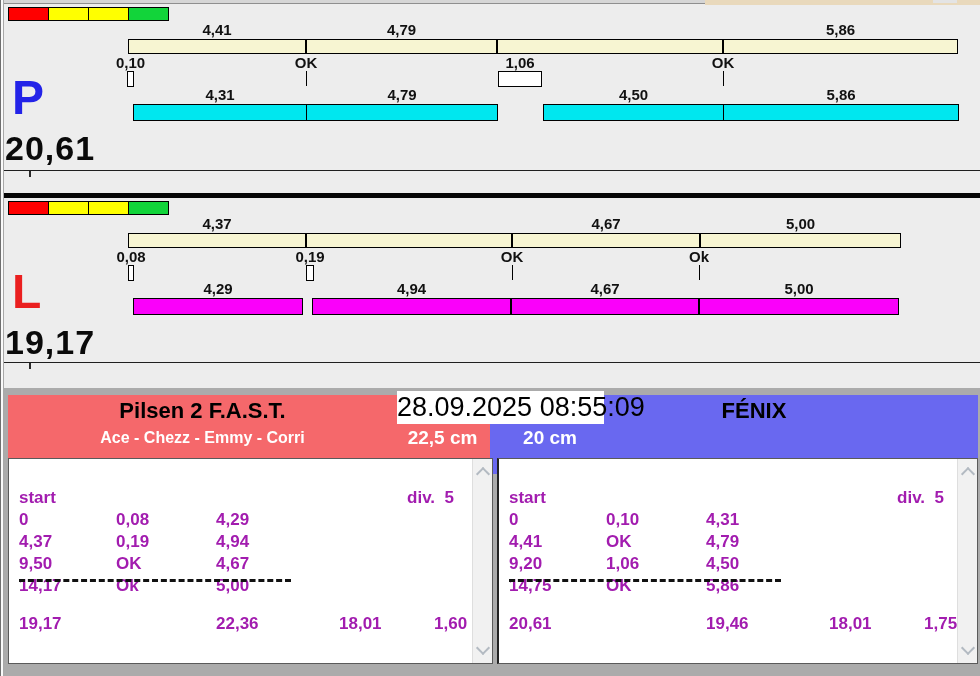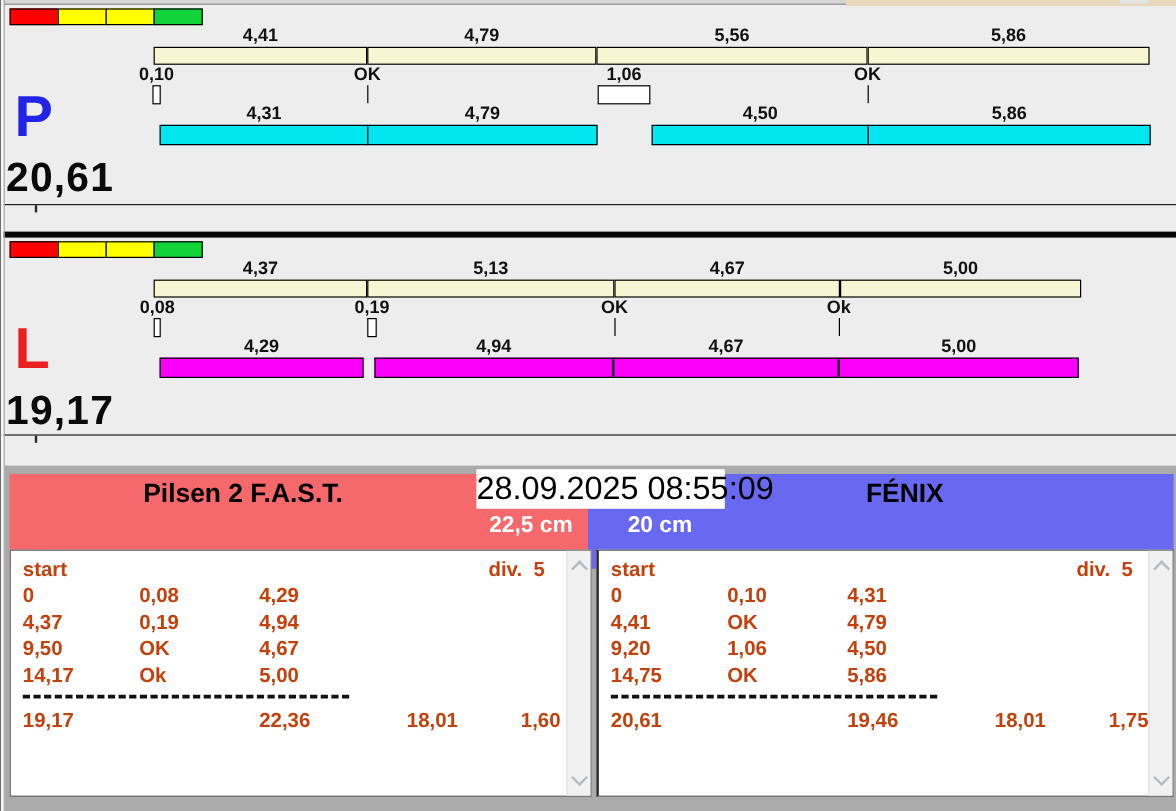--- a/index.html
+++ b/index.html
@@ -39,21 +39,21 @@
   #hdr-left .hdr-sub{left:0;width:389px;}
   #hdr-right .hdr-sub{left:97px;width:391px;}
   .hdr-chip{position:absolute;top:31px;font-size:19px;font-weight:bold;color:#fff;text-align:center;line-height:24px;}
   #hdr-left .hdr-chip{left:387px;width:95px;}
   #hdr-right .hdr-chip{left:10px;width:100px;}
   .timestamp{position:absolute;left:397px;top:391px;width:207px;height:33px;background:#fff;color:#000;
              font-size:27px;text-align:center;line-height:33px;z-index:5;white-space:nowrap;}
   .tablebox{position:absolute;top:458px;height:206px;background:#fff;border:1px solid #5a5a5a;box-sizing:border-box;}
   #table-left{left:8px;width:485px;}
   #table-right{left:497px;width:481px;border-left:2px solid #222;}
-  .tcell{position:absolute;font-size:17px;font-weight:bold;color:#c2410c;line-height:20px;white-space:pre;}
+  .tcell{position:absolute;font-size:17px;font-weight:bold;color:#a21caf;line-height:20px;white-space:pre;margin-top:23px;}
   .tdiv{text-align:right;}
   .dashed{position:absolute;height:0;border-top:3px dashed #111;}
   .sbar{position:absolute;right:0;top:0;bottom:0;width:19px;background:#f1f1f1;border-left:1px solid #dedede;}
   .chev{position:absolute;left:5px;width:8px;height:8px;border-left:2px solid #b3bac2;border-top:2px solid #b3bac2;}
   .chev.up{top:10px;transform:rotate(45deg);}
   .chev.down{bottom:10px;transform:rotate(225deg);}
 </style>
 </head>
 <body>
 
@@ -70,21 +70,20 @@
       <div class="light" style="left: 48px; width: 41px; background: rgb(255, 255, 0);"></div>
       <div class="light" style="left: 88px; width: 41px; background: rgb(255, 255, 0);"></div>
       <div class="light" style="left: 128px; width: 41px; background: rgb(18, 212, 58);"></div>
       <div class="big-letter" style="color: rgb(35, 35, 232);">P</div>
       <div class="big-total">20,61</div>
       <div class="ref-seg" style="left: 128px; width: 178px;"></div>
       <div class="bar-label" style="left: 128px; top: 18px; width: 178px;">4,41</div>
       <div class="ref-seg" style="left: 306px; width: 191px;"></div>
       <div class="bar-label" style="left: 306px; top: 18px; width: 191px;">4,79</div>
       <div class="ref-seg" style="left: 497px; width: 226px;"></div>
-      <div class="bar-label" style="left: 497px; top: 18px; width: 226px;">5,56</div>
       <div class="ref-seg" style="left: 723px; width: 235px;"></div>
       <div class="bar-label" style="left: 723px; top: 18px; width: 235px;">5,86</div>
       <div class="bar-label" style="left: 90.5px; top: 51px; width: 80px;">0,10</div>
       <div class="marker-box" style="left: 127px; width: 7px;"></div>
       <div class="bar-label" style="left: 266px; top: 51px; width: 80px;">OK</div>
       <div class="marker-line" style="left: 306px;"></div>
       <div class="bar-label" style="left: 480px; top: 51px; width: 80px;">1,06</div>
       <div class="marker-box" style="left: 498px; width: 44px;"></div>
       <div class="bar-label" style="left: 683px; top: 51px; width: 80px;">OK</div>
       <div class="marker-line" style="left: 723px;"></div>
@@ -102,21 +101,20 @@
   <div class="panel" id="panel-L">
       <div class="light" style="left: 8px; width: 41px; background: rgb(255, 0, 0);"></div>
       <div class="light" style="left: 48px; width: 41px; background: rgb(255, 255, 0);"></div>
       <div class="light" style="left: 88px; width: 41px; background: rgb(255, 255, 0);"></div>
       <div class="light" style="left: 128px; width: 41px; background: rgb(18, 212, 58);"></div>
       <div class="big-letter" style="color: rgb(234, 31, 31);">L</div>
       <div class="big-total">19,17</div>
       <div class="ref-seg" style="left: 128px; width: 178px;"></div>
       <div class="bar-label" style="left: 128px; top: 18px; width: 178px;">4,37</div>
       <div class="ref-seg" style="left: 306px; width: 206px;"></div>
-      <div class="bar-label" style="left: 306px; top: 18px; width: 206px;">5,13</div>
       <div class="ref-seg" style="left: 512px; width: 188px;"></div>
       <div class="bar-label" style="left: 512px; top: 18px; width: 188px;">4,67</div>
       <div class="ref-seg" style="left: 700px; width: 201px;"></div>
       <div class="bar-label" style="left: 700px; top: 18px; width: 201px;">5,00</div>
       <div class="bar-label" style="left: 91px; top: 51px; width: 80px;">0,08</div>
       <div class="marker-box" style="left: 128px; width: 6px;"></div>
       <div class="bar-label" style="left: 270px; top: 51px; width: 80px;">0,19</div>
       <div class="marker-box" style="left: 306px; width: 8px;"></div>
       <div class="bar-label" style="left: 472px; top: 51px; width: 80px;">OK</div>
       <div class="marker-line" style="left: 512px;"></div>
@@ -130,20 +128,21 @@
       <div class="bar-label" style="left: 511px; top: 83px; width: 188px;">4,67</div>
       <div class="run-seg" style="left: 699px; width: 200px; background: rgb(250, 0, 250);"></div>
       <div class="bar-label" style="left: 699px; top: 83px; width: 200px;">5,00</div>
     </div>
   <div class="caret" style="top:363px"></div>
 
   <div class="bottom-frame"></div>
 
   <div class="hdr" id="hdr-left" style="background: rgb(245, 104, 107);">
     <div class="hdr-title">Pilsen 2 F.A.S.T.</div>
+    <div class="hdr-sub">Ace - Chezz - Emmy - Corri</div>
     <div class="hdr-chip">22,5 cm</div>
   </div>
   <div class="hdr" id="hdr-right" style="background: rgb(105, 104, 240);">
     <div class="hdr-title">FÉNIX</div>
     <div class="hdr-chip">20 cm</div>
   </div>
   <div class="timestamp">28.09.2025 08:55:09</div>
 
   <div class="tablebox" id="table-left">
       <div class="tcell" style="left: 10px; top: 6px;">start</div>

